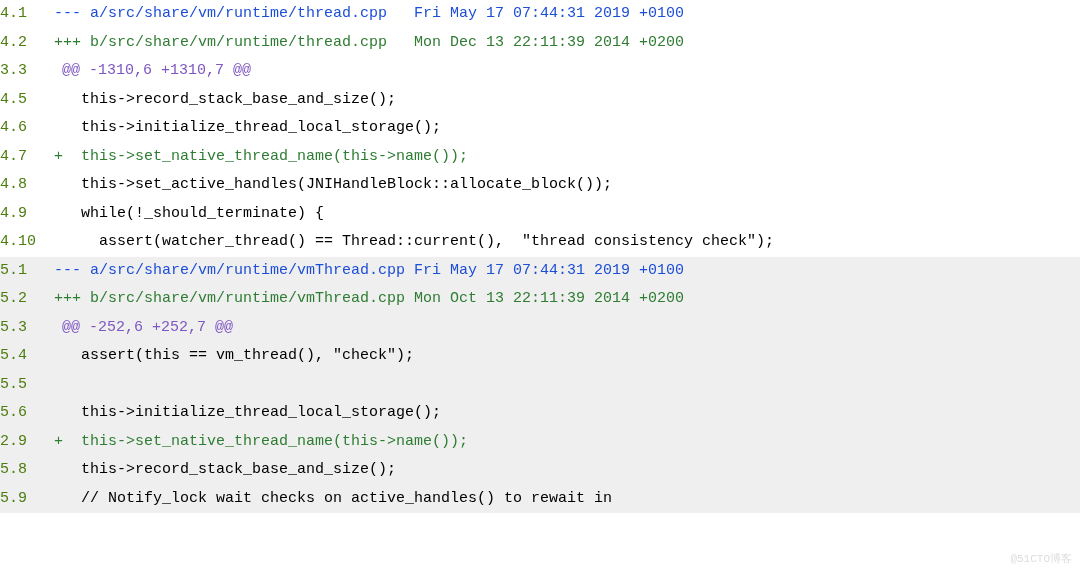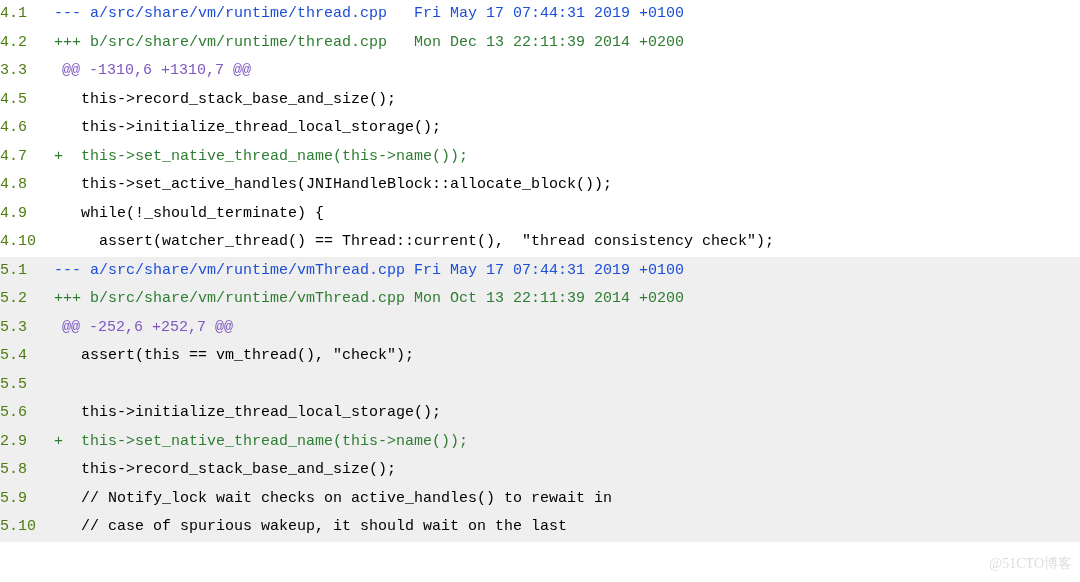--- a/index.html
+++ b/index.html
@@ -46,24 +46,24 @@
     }
     .context {
       color: #000000;
     }
     .shaded {
       background: #efefef;
     }
     .watermark {
       position: absolute;
       right: 8px;
-      bottom: 4px;
+      bottom: 12px;
       color: rgba(0,0,0,0.15);
-      font-family: Liberation Serif, serif;
-      font-size: 14px;
+      font-family: Liberation Mono, monospace;
+      font-size: 11px;
     }
   </style>
 </head>
 <body>
 
 <div class="diff-container" id="diff-root">
     <div class="diff-line"><span class="line-num">4.1</span><span class="line-content removed">--- a/src/share/vm/runtime/thread.cpp   Fri May 17 07:44:31 2019 +0100</span></div>
     <div class="diff-line"><span class="line-num">4.2</span><span class="line-content added">+++ b/src/share/vm/runtime/thread.cpp   Mon Dec 13 22:11:39 2014 +0200</span></div>
     <div class="diff-line"><span class="line-num">3.3</span><span class="line-content hunk">@@ -1310,6 +1310,7 @@</span></div>
     <div class="diff-line"><span class="line-num">4.5</span><span class="line-content context">   this-&gt;record_stack_base_and_size();</span></div>
@@ -74,15 +74,14 @@
     <div class="diff-line"><span class="line-num">4.10</span><span class="line-content context">     assert(watcher_thread() == Thread::current(),  "thread consistency check");</span></div>
     <div class="diff-line shaded"><span class="line-num">5.1</span><span class="line-content removed">--- a/src/share/vm/runtime/vmThread.cpp Fri May 17 07:44:31 2019 +0100</span></div>
     <div class="diff-line shaded"><span class="line-num">5.2</span><span class="line-content added">+++ b/src/share/vm/runtime/vmThread.cpp Mon Oct 13 22:11:39 2014 +0200</span></div>
     <div class="diff-line shaded"><span class="line-num">5.3</span><span class="line-content hunk">@@ -252,6 +252,7 @@</span></div>
     <div class="diff-line shaded"><span class="line-num">5.4</span><span class="line-content context">   assert(this == vm_thread(), "check");</span></div>
     <div class="diff-line shaded"><span class="line-num">5.5</span><span class="line-content context"></span></div>
     <div class="diff-line shaded"><span class="line-num">5.6</span><span class="line-content context">   this-&gt;initialize_thread_local_storage();</span></div>
     <div class="diff-line shaded"><span class="line-num">2.9</span><span class="line-content added">+  this-&gt;set_native_thread_name(this-&gt;name());</span></div>
     <div class="diff-line shaded"><span class="line-num">5.8</span><span class="line-content context">   this-&gt;record_stack_base_and_size();</span></div>
     <div class="diff-line shaded"><span class="line-num">5.9</span><span class="line-content context">   // Notify_lock wait checks on active_handles() to rewait in</span></div>
-    <div class="diff-line shaded"><span class="line-num">5.10</span><span class="line-content context">   // case of spurious wakeup, it should wait on the last</span></div>
   </div>
 <div class="watermark">@51CTO博客</div>
 
 </body></html>

